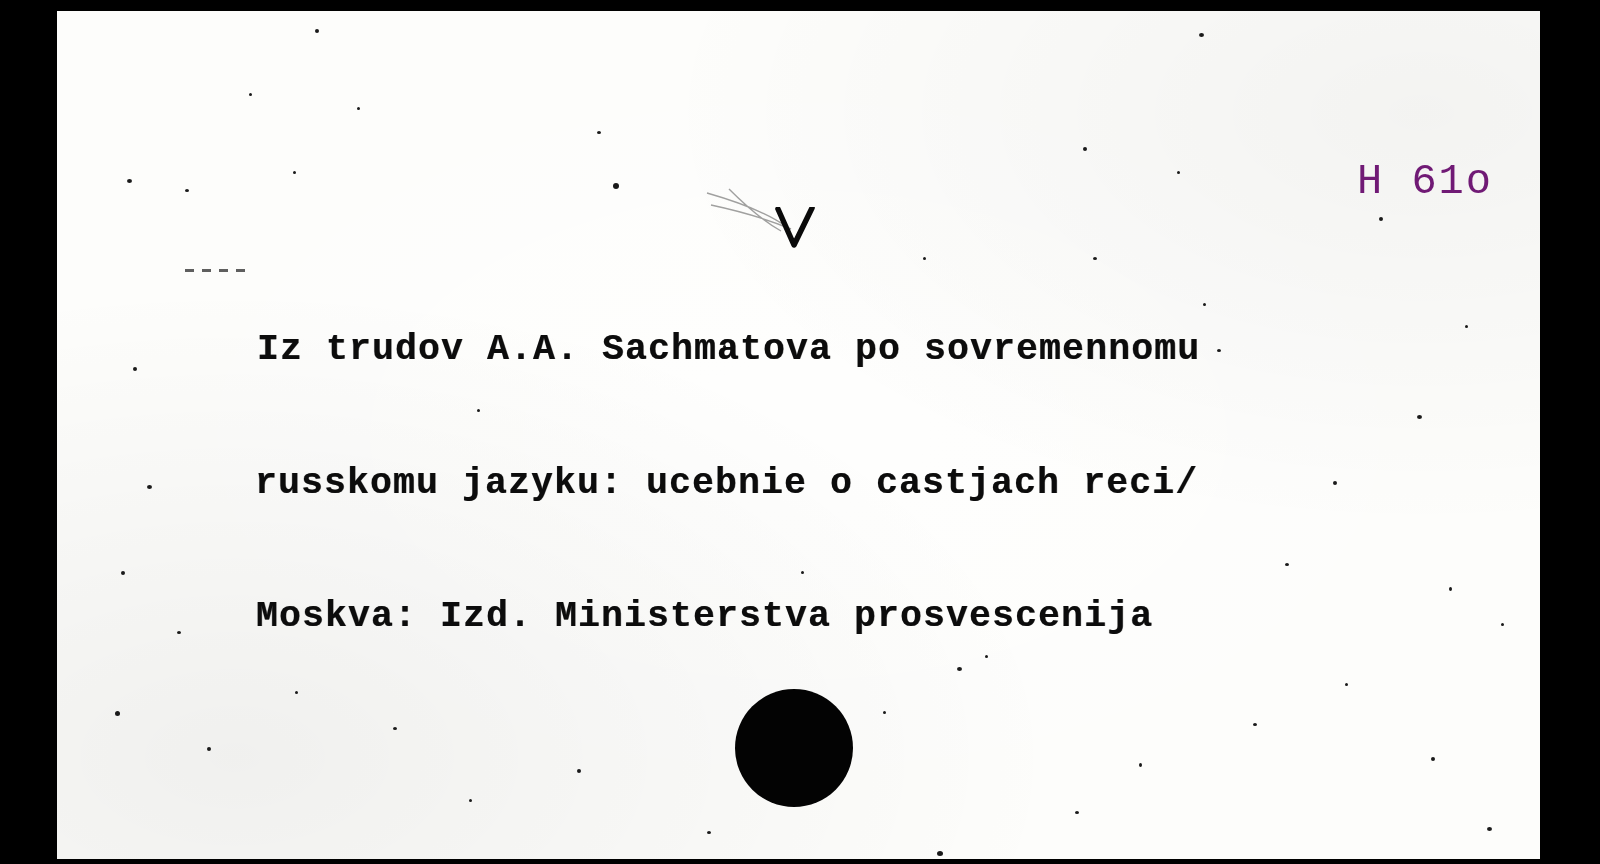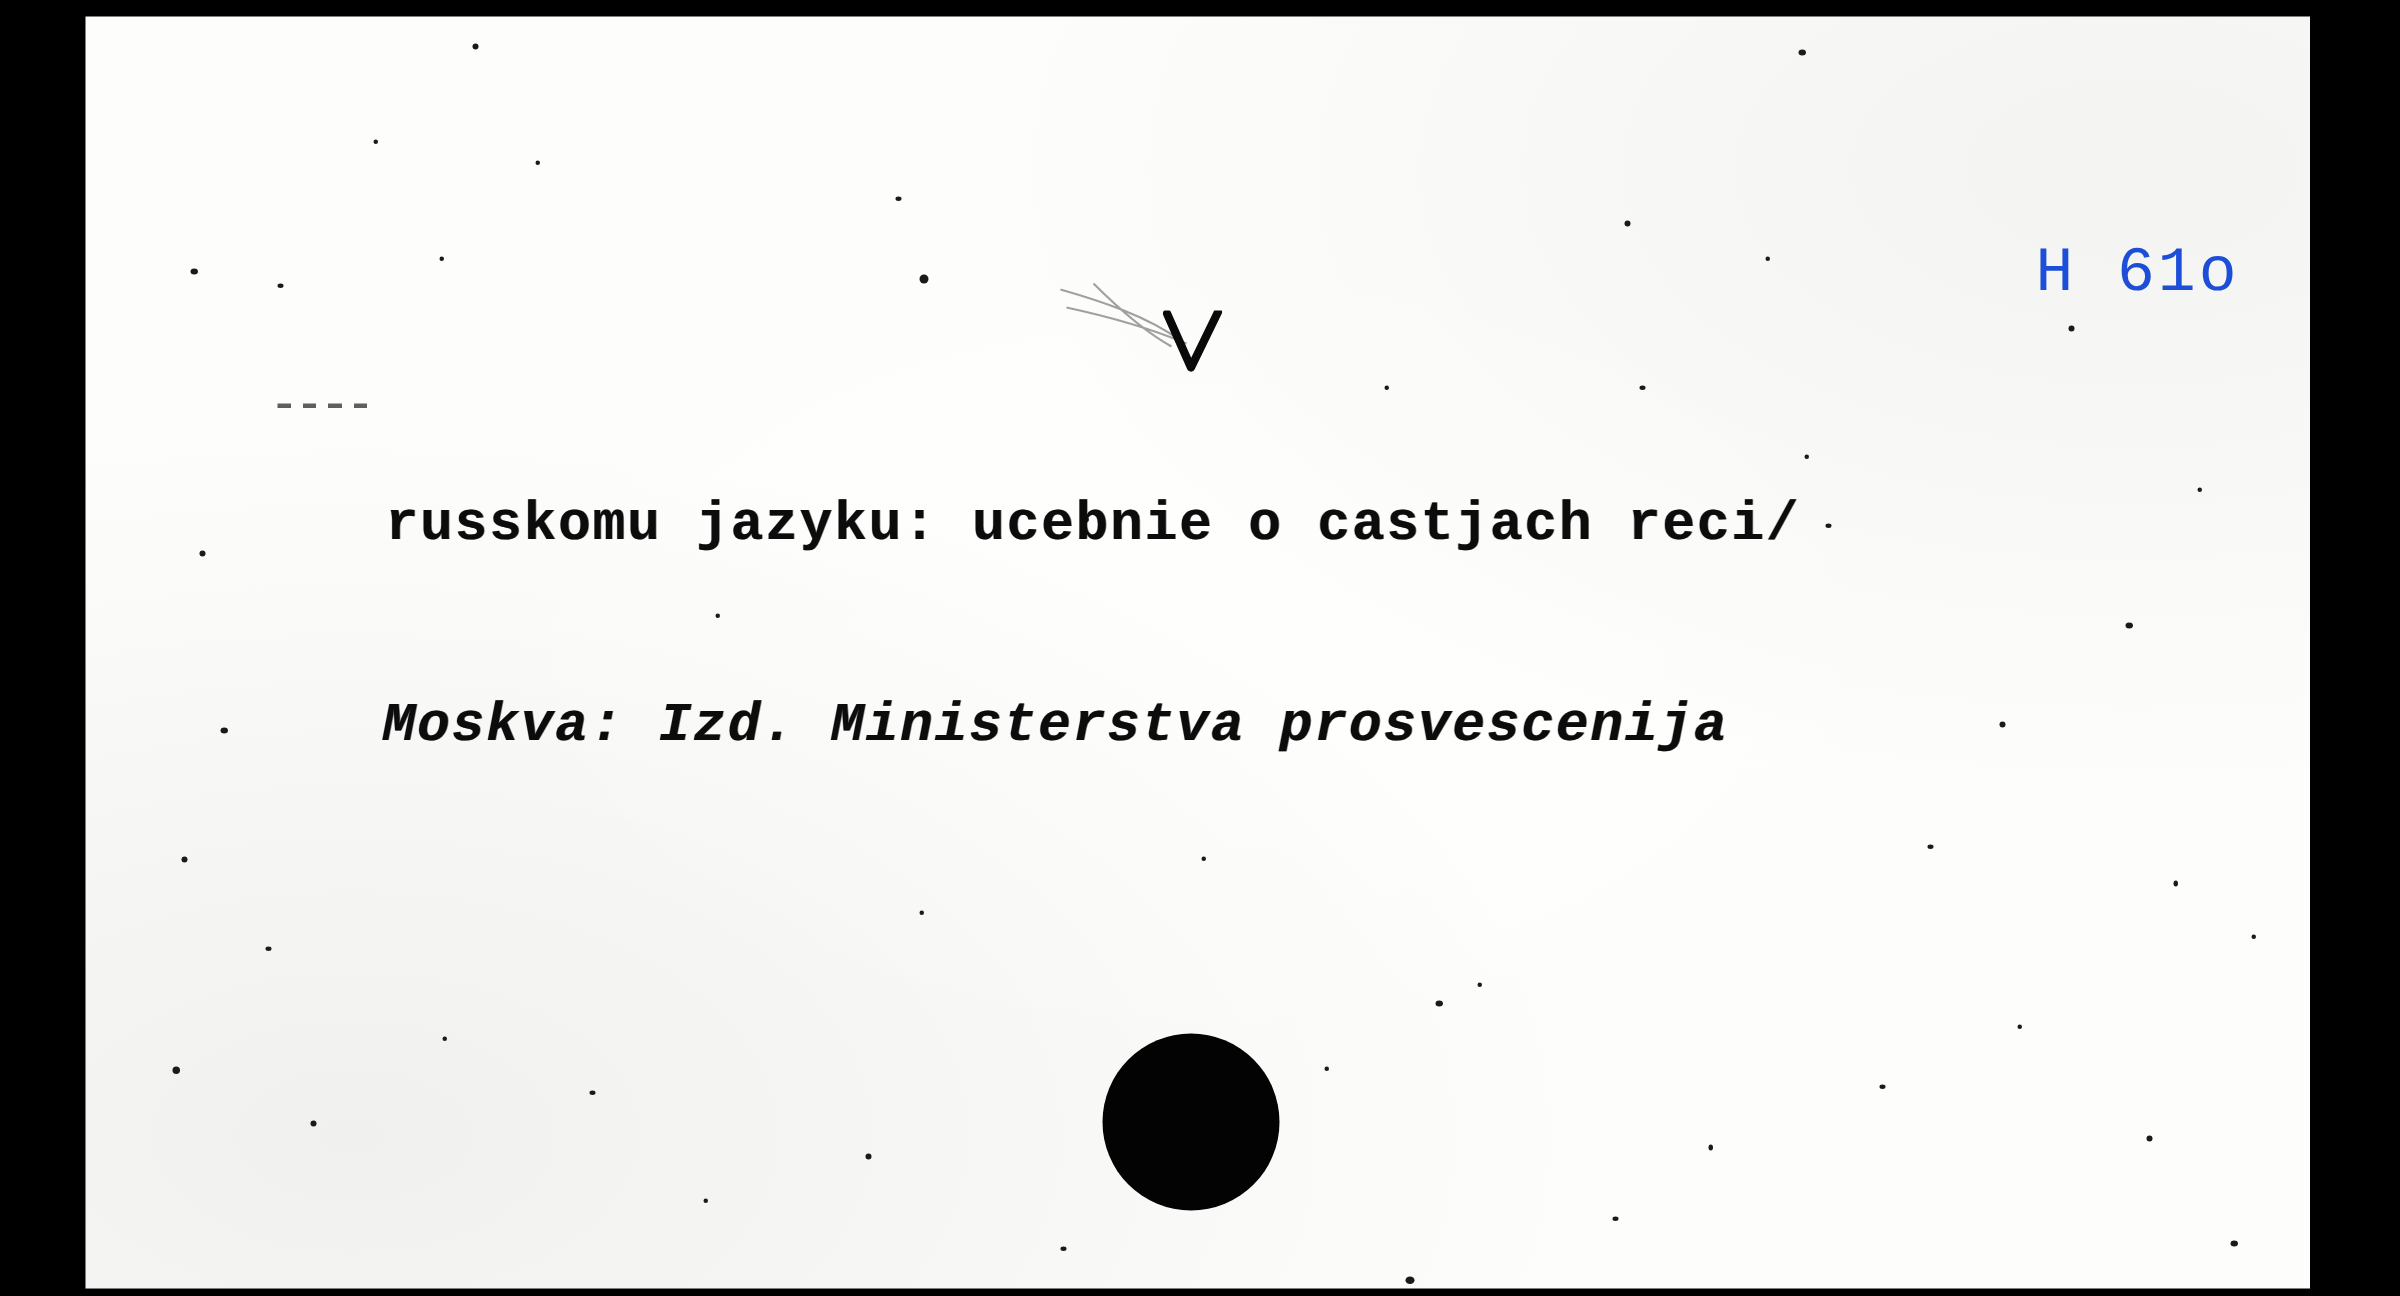--- a/index.html
+++ b/index.html
@@ -44,21 +44,21 @@
     pointer-events: none;
   }
 
   
   #shelfmark {
     position: absolute;
     right: 47px;
     top: 147px;
     font-size: 42px;
     letter-spacing: 2px;
-    color: #1d4ed8;
+    color: #701a75;
     font-family: "Liberation Mono", monospace;
     white-space: nowrap;
   }
 
   
   #typed-block {
     position: absolute;
     left: 200px;
     top: 228px;
     width: 1270px;
@@ -69,21 +69,21 @@
     font-family: "Liberation Mono", monospace;
     white-space: pre;
     font-weight: 700;
     text-shadow: 0.5px 0 0 rgba(0,0,0,0.45), -0.4px 0.4px 0 rgba(0,0,0,0.25);
   }
   #typed-block .line {
     white-space: pre;
     display: block;
   }
   
-  #typed-block .line:nth-child(2) { margin-left: -2px; font-style: italic; }
+  #typed-block .line:nth-child(2) { margin-left: -2px; }
   #typed-block .line:nth-child(3) { margin-left: -1px; }
   #typed-block .line:nth-child(5) { margin-left: -2px; }
   #typed-block .line:nth-child(7) { margin-left: 1px; }
   #typed-block .line:nth-child(8) { margin-left: 3px; }
 
   
   #check-mark {
     position: absolute;
     left: 718px;
     top: 196px;
@@ -199,20 +199,21 @@
 
     <svg id="pencil-stroke" viewBox="0 0 130 70">
       <path d="M2,6 C30,14 60,24 82,40 M24,2 C40,18 58,34 76,44 M6,18 C34,24 62,32 86,42" stroke="#2b2b2b" stroke-width="1.4" fill="none" opacity="0.8"></path>
     </svg>
 
     <svg id="check-mark" viewBox="0 0 40 42">
       <path d="M3,2 L19,38 L37,1" stroke="#0a0a0a" stroke-width="5.5" fill="none" stroke-linecap="round" stroke-linejoin="round"></path>
     </svg>
 
     <div id="typed-block">
+      <span class="line">Iz trudov A.A. Sachmatova po sovremennomu</span>
       <span class="line">russkomu jazyku: ucebnie o castjach reci/</span>
       <span class="line">Moskva: Izd. Ministerstva prosvescenija</span>
       
       
       
       
     </div>
 
     <div id="ink-blot"></div>
 

